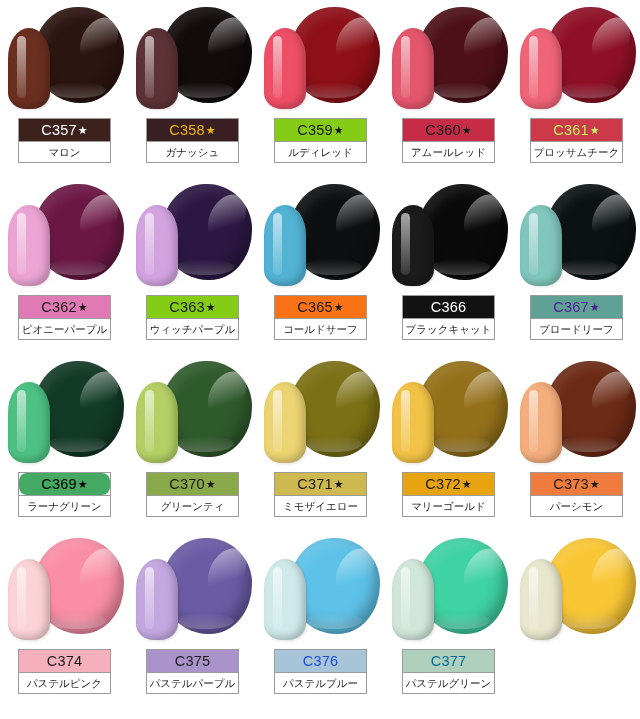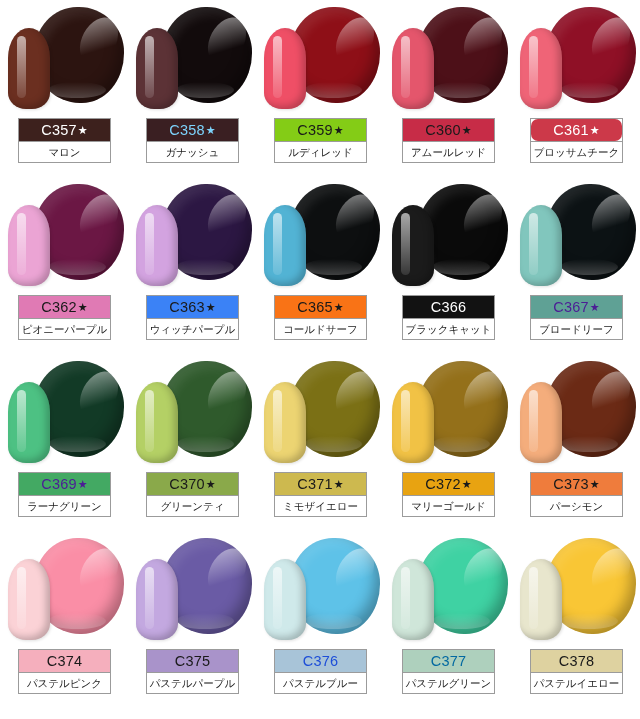--- a/index.html
+++ b/index.html
@@ -144,21 +144,21 @@
           <div class="label-code" style="background: rgb(61, 33, 29); color: rgb(255, 255, 255);">C357<span class="star">★</span></div>
           <div class="label-name">マロン</div>
         </div>
       </div>
       <div class="cell">
         <div class="swatch">
           <div class="blob" style="background: rgb(18, 11, 12);"></div>
           <div class="tip" style="background: rgb(92, 50, 54);"></div>
         </div>
         <div class="label">
-          <div class="label-code" style="background: rgb(58, 31, 34); color: #7dd3fc;">C358<span class="star">★</span></div>
+          <div class="label-code" style="background: rgb(58, 31, 34); color: #eab308;">C358<span class="star">★</span></div>
           <div class="label-name">ガナッシュ</div>
         </div>
       </div>
       <div class="cell">
         <div class="swatch">
           <div class="blob" style="background: rgb(142, 15, 23);"></div>
           <div class="tip" style="background: rgb(239, 79, 102);"></div>
         </div>
         <div class="label">
           <div class="label-code" style="background: #84cc16; color: rgb(26, 26, 26);">C359<span class="star">★</span></div>
@@ -174,41 +174,41 @@
           <div class="label-code" style="background: rgb(199, 44, 71); color: rgb(26, 26, 26);">C360<span class="star">★</span></div>
           <div class="label-name">アムールレッド</div>
         </div>
       </div>
       <div class="cell">
         <div class="swatch">
           <div class="blob" style="background: rgb(143, 16, 38);"></div>
           <div class="tip" style="background: rgb(239, 100, 119);"></div>
         </div>
         <div class="label">
-          <div class="label-code" style="background: rgb(204, 57, 73); color: #ffffff; border-radius: 7px;">C361<span class="star">★</span></div>
+          <div class="label-code" style="background: rgb(204, 57, 73); color: #bef264;">C361<span class="star">★</span></div>
           <div class="label-name">ブロッサムチーク</div>
         </div>
       </div>
       <div class="cell">
         <div class="swatch">
           <div class="blob" style="background: rgb(107, 23, 68);"></div>
           <div class="tip" style="background: rgb(235, 164, 212);"></div>
         </div>
         <div class="label">
           <div class="label-code" style="background: rgb(224, 122, 180); color: rgb(26, 26, 26);">C362<span class="star">★</span></div>
           <div class="label-name">ピオニーパープル</div>
         </div>
       </div>
       <div class="cell">
         <div class="swatch">
           <div class="blob" style="background: rgb(44, 23, 67);"></div>
           <div class="tip" style="background: rgb(211, 163, 224);"></div>
         </div>
         <div class="label">
-          <div class="label-code" style="background: #3b82f6; color: rgb(26, 26, 26);">C363<span class="star">★</span></div>
+          <div class="label-code" style="background: #84cc16; color: rgb(26, 26, 26);">C363<span class="star">★</span></div>
           <div class="label-name">ウィッチパープル</div>
         </div>
       </div>
       <div class="cell">
         <div class="swatch">
           <div class="blob" style="background: rgb(13, 15, 16);"></div>
           <div class="tip" style="background: rgb(82, 179, 212);"></div>
         </div>
         <div class="label">
           <div class="label-code" style="background: #f97316; color: rgb(26, 26, 26);">C365<span class="star">★</span></div>
@@ -234,21 +234,21 @@
           <div class="label-code" style="background: rgb(95, 161, 149); color: #4c1d95;">C367<span class="star">★</span></div>
           <div class="label-name">ブロードリーフ</div>
         </div>
       </div>
       <div class="cell">
         <div class="swatch">
           <div class="blob" style="background: rgb(18, 58, 38);"></div>
           <div class="tip" style="background: rgb(77, 193, 131);"></div>
         </div>
         <div class="label">
-          <div class="label-code" style="background: rgb(67, 169, 99); color: #4c1d95;">C369<span class="star">★</span></div>
+          <div class="label-code" style="background: rgb(67, 169, 99); color: #000000; border-radius: 8px;">C369<span class="star">★</span></div>
           <div class="label-name">ラーナグリーン</div>
         </div>
       </div>
       <div class="cell">
         <div class="swatch">
           <div class="blob" style="background: rgb(47, 90, 44);"></div>
           <div class="tip" style="background: rgb(180, 208, 101);"></div>
         </div>
         <div class="label">
           <div class="label-code" style="background: rgb(138, 169, 74); color: rgb(26, 26, 26);">C370<span class="star">★</span></div>
@@ -322,20 +322,16 @@
         </div>
         <div class="label">
           <div class="label-code" style="background: rgb(174, 208, 189); color: #0369a1;">C377</div>
           <div class="label-name">パステルグリーン</div>
         </div>
       </div>
       <div class="cell">
         <div class="swatch">
           <div class="blob" style="background: rgb(249, 198, 53);"></div>
           <div class="tip" style="background: rgb(232, 230, 205);"></div>
-        </div>
-        <div class="label">
-          <div class="label-code" style="background: rgb(222, 210, 160); color: rgb(26, 26, 26);">C378</div>
-          <div class="label-name">パステルイエロー</div>
         </div>
       </div>
     </div>
 </div>
 
 </body></html>

